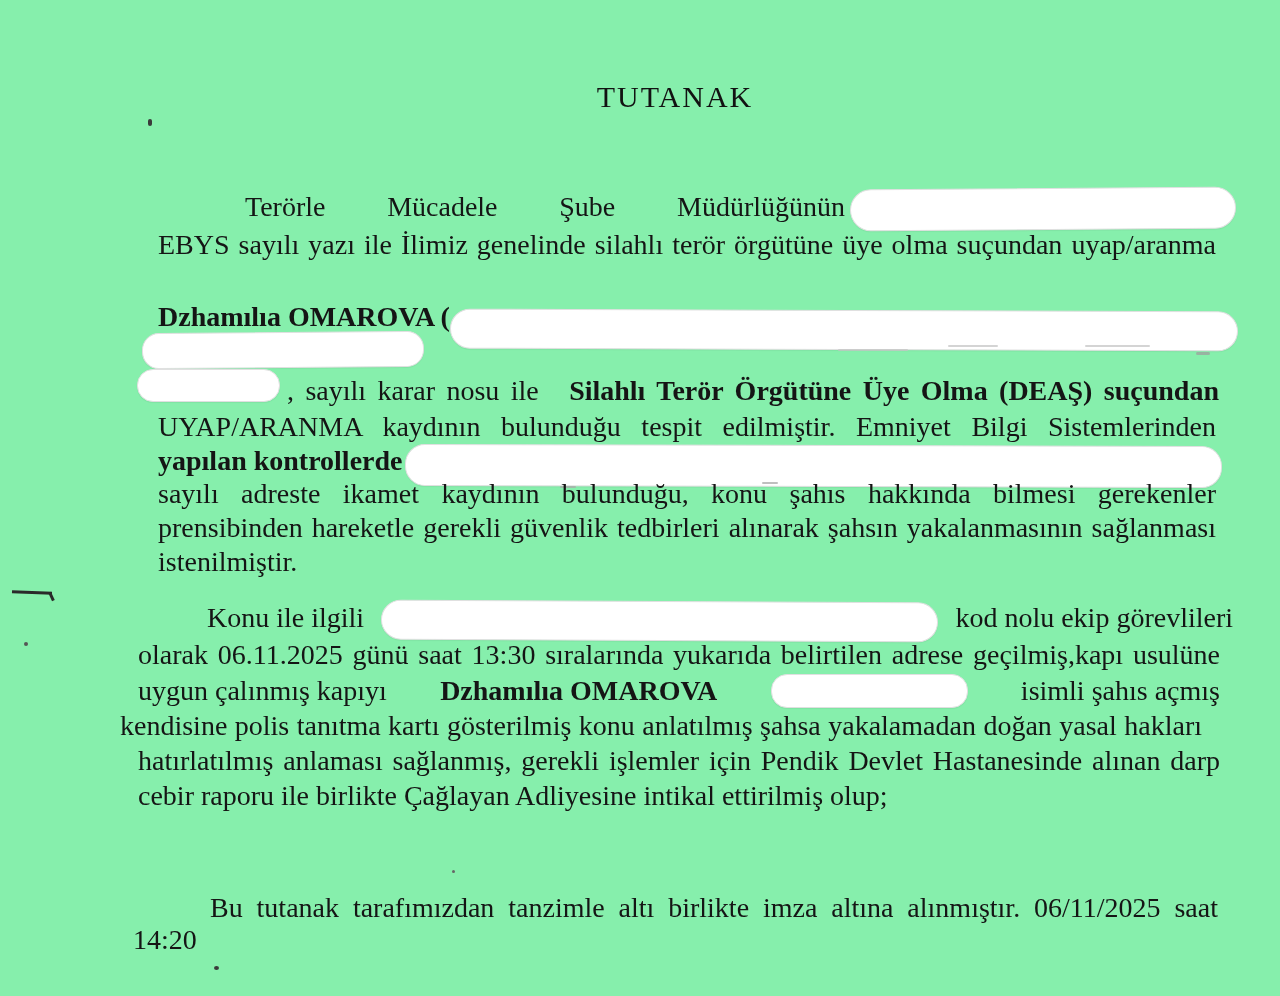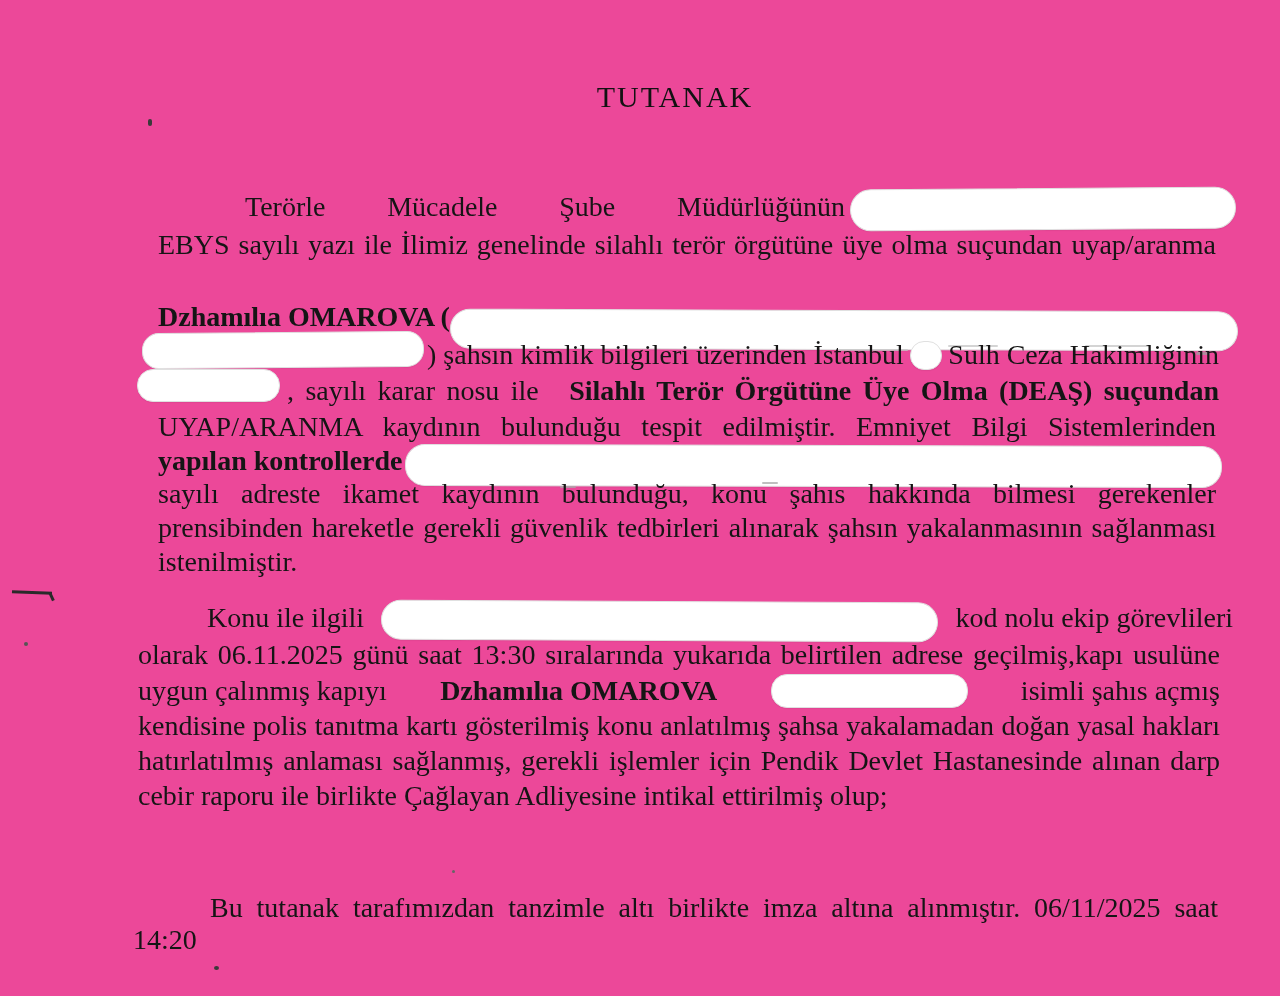--- a/index.html
+++ b/index.html
@@ -1,17 +1,17 @@
 <!DOCTYPE html>
 <html><head>
 <meta charset="utf-8">
 <style>
   html,body{margin:0;padding:0;background:#ffffff;}
   #page{
-    position:relative;width:1280px;height:996px;background:#ec4899;overflow:hidden;
+    position:relative;width:1280px;height:996px;background:#86efac;overflow:hidden;
     font-family:"Liberation Serif","DejaVu Serif",serif;color:#151515;
   }
   .ln{position:absolute;font-size:28px;line-height:34px;white-space:nowrap;}
   .jn{white-space:normal;text-align:justify;text-align-last:justify;}
   .flexln{display:flex;justify-content:space-between;align-items:baseline;white-space:nowrap;}
   .b{font-weight:bold;}
   .bu{font-weight:bold;text-decoration-thickness:2px;text-underline-offset:5px;margin-left:19px;}
   #title{
     position:absolute;top:80px;left:520px;width:310px;text-align:center;
     font-size:30px;letter-spacing:2px;color:#121212;
@@ -42,25 +42,20 @@
   <div class="ln b" style="top:300px;left:158px;">Dzhamılıa OMAROVA (</div>
   <div class="redact abs" style="left:450px;top:310px;width:786px;height:38px;border-radius:20px;transform:rotate(0.2deg);"></div>
 
   <div class="trace" style="left:838px;top:349px;width:70px;"></div>
   <div class="trace" style="left:948px;top:345px;width:50px;"></div>
   <div class="trace" style="left:1085px;top:345px;width:65px;"></div>
   <div class="trace" style="left:1196px;top:352px;width:14px;height:3px;background:#9f9f9f;"></div>
 
   <div class="redact abs" style="left:142px;top:332px;width:280px;height:34px;border-radius:17px;transform:rotate(-0.5deg);"></div>
 
-  <div class="ln flexln" style="top:338px;left:427px;width:792px;">
-    <span>) şahsın kimlik bilgileri üzerinden İstanbul</span>
-    <span class="redact inl" style="width:30px;height:27px;border-radius:14px;"></span>
-    <span>Sulh Ceza Hakimliğinin</span>
-  </div>
 
   <div class="redact abs" style="left:137px;top:369px;width:141px;height:31px;border-radius:16px;"></div>
 
   <div class="ln jn" style="top:374px;left:287px;width:932px;"><span>, sayılı karar nosu ile</span> <span class="bu">Silahlı Terör Örgütüne Üye Olma (DEAŞ) suçundan</span></div>
 
   <div class="ln jn" style="top:410px;left:158px;width:1058px;">UYAP/ARANMA kaydının bulunduğu tespit edilmiştir. Emniyet Bilgi Sistemlerinden</div>
 
   <div class="ln" style="top:444px;left:158px;font-weight:bold;">yapılan kontrollerde</div>
   <div class="redact abs" style="left:405px;top:445px;width:815px;height:40px;border-radius:20px;transform:rotate(0.15deg);"></div>
   <div class="trace" style="left:560px;top:486px;width:16px;background:#aaaaaa;"></div>
@@ -80,21 +75,21 @@
 
   <div class="ln jn" style="top:638px;left:138px;width:1082px;">olarak 06.11.2025 günü saat 13:30 sıralarında yukarıda belirtilen adrese geçilmiş,kapı usulüne</div>
 
   <div class="ln flexln" style="top:674px;left:138px;width:1082px;">
     <span>uygun çalınmış kapıyı</span>
     <span class="b">Dzhamılıa OMAROVA</span>
     <span class="redact inl" style="width:195px;height:32px;border-radius:16px;"></span>
     <span>isimli şahıs açmış</span>
   </div>
 
-  <div class="ln jn" style="top:709px;left:138px;width:1082px;">kendisine polis tanıtma kartı gösterilmiş konu anlatılmış şahsa yakalamadan doğan yasal hakları</div>
+  <div class="ln jn" style="top:709px;left:120px;width:1082px;">kendisine polis tanıtma kartı gösterilmiş konu anlatılmış şahsa yakalamadan doğan yasal hakları</div>
 
   <div class="ln jn" style="top:744px;left:138px;width:1082px;">hatırlatılmış anlaması sağlanmış, gerekli işlemler için Pendik Devlet Hastanesinde alınan darp</div>
 
   <div class="ln" style="top:779px;left:138px;">cebir raporu ile birlikte Çağlayan Adliyesine intikal ettirilmiş olup;</div>
 
   <div class="ln jn" style="top:891px;left:210px;width:1008px;">Bu tutanak tarafımızdan tanzimle altı birlikte imza altına alınmıştır. 06/11/2025 saat</div>
   <div class="ln" style="top:923px;left:133px;">14:20</div>
 
   <div class="speck" style="left:148px;top:119px;width:4px;height:7px;border-radius:2px;"></div>
   <div class="mark" style="left:12px;top:591px;width:40px;height:3px;transform:rotate(2deg);"></div>

